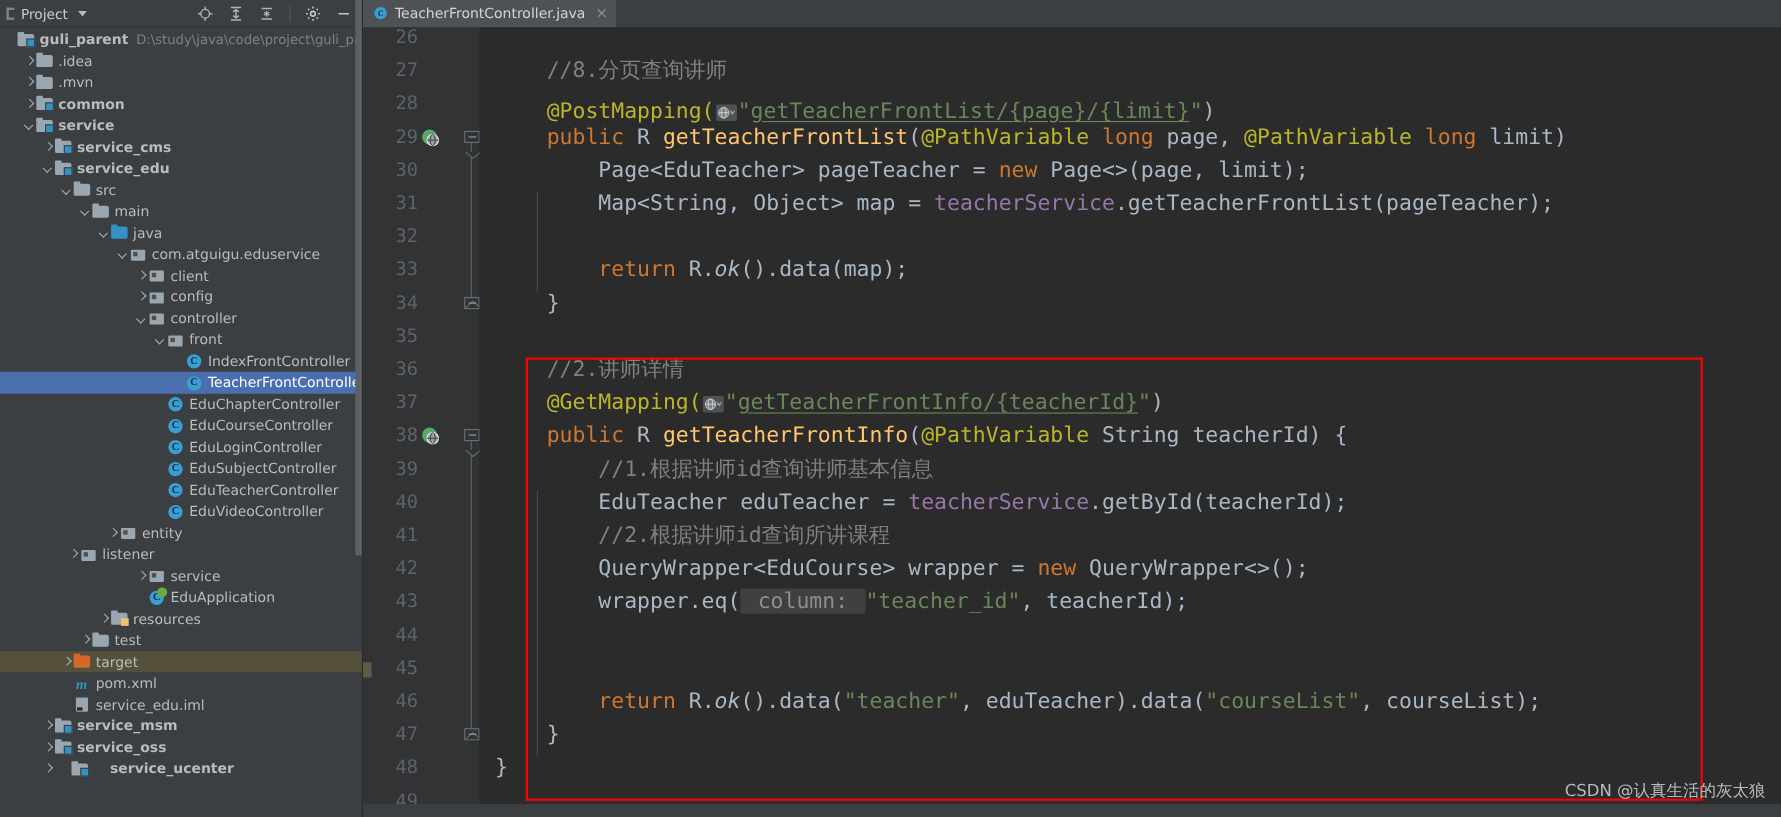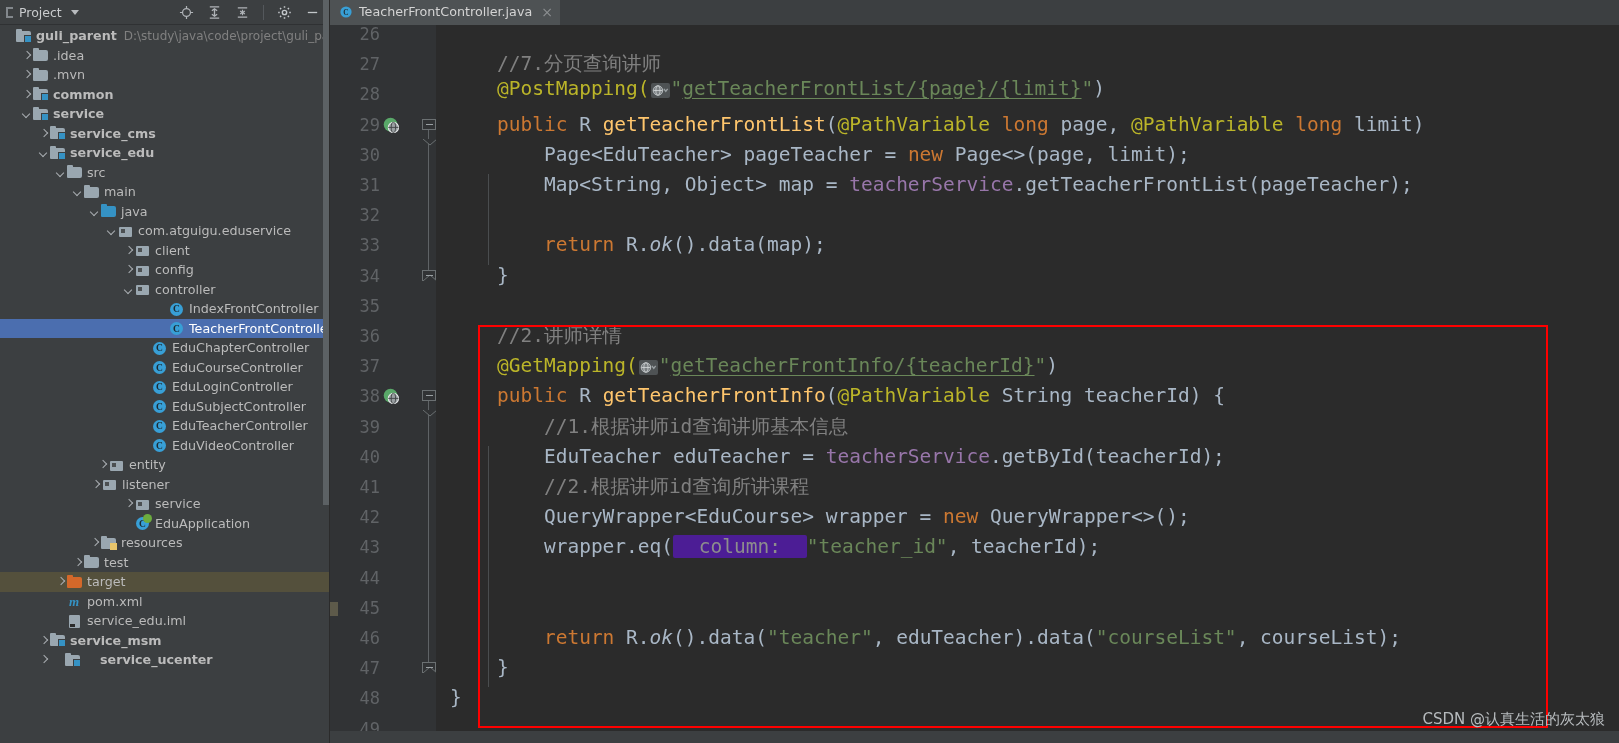--- a/index.html
+++ b/index.html
@@ -175,22 +175,22 @@
   .t-ann   { color:#bbb529; }
   .t-kw    { color:#cc7832; }
   .t-str   { color:#6a8759; }
   .t-str-u { color:#6a8759; text-decoration: underline; text-underline-offset: 3px; }
   .t-def   { color:#ffc66d; }
   .t-txt   { color:#a9b7c6; }
   .t-fld   { color:#9876aa; }
   .t-it    { color:#a9b7c6; font-style: italic; }
 
   .param-hint {
-    background:#4c1d95; color:#8d8d8d;
-    border-radius:2px; padding:0 14px;
+    background:#404040; color:#8d8d8d;
+    border-radius:2px; padding:0 4px;
   }
   .web-ico {
     display:inline-flex; align-items:center; vertical-align:-3px;
     background:#4e5254; border-radius:2px; padding:0 1px; margin:0 1px;
   }
 
   .redbox {
     position: absolute;
     border: 2px solid #ff0000;
     pointer-events: none;
@@ -342,20 +342,27 @@
           </span>
           <span class="lbl">config</span>
         </div>
         <div class="row" style="padding-left: 123px;">
           <span class="arrow down"></span>
           <span class="icn">
             <span class="f-pkg"></span>
           </span>
           <span class="lbl">controller</span>
         </div>
+        <div class="row" style="padding-left: 140px;">
+          <span class="arrow down"></span>
+          <span class="icn">
+            <span class="f-pkg"></span>
+          </span>
+          <span class="lbl">front</span>
+        </div>
         <div class="row" style="padding-left: 157px;">
           <span class="arrow"></span>
           <span class="icn">
             <span class="c-class">C</span>
           </span>
           <span class="lbl">IndexFrontController</span>
         </div>
         <div class="row sel" style="padding-left: 157px;">
           <span class="arrow"></span>
           <span class="icn">
@@ -405,21 +412,21 @@
           </span>
           <span class="lbl">EduVideoController</span>
         </div>
         <div class="row" style="padding-left: 97px;">
           <span class="arrow right"></span>
           <span class="icn">
             <span class="f-pkg"></span>
           </span>
           <span class="lbl">entity</span>
         </div>
-        <div class="row" style="padding-left: 90px; align-items: center;">
+        <div class="row" style="padding-left: 61px; align-items: center;">
           <span class="arrow right"></span>
           <span class="icn">
             <span class="f-pkg"></span>
           </span>
           <span class="lbl">listener</span>
         </div>
         <div class="row" style="padding-left: 123px;">
           <span class="arrow right"></span>
           <span class="icn">
             <span class="f-pkg"></span>
@@ -467,20 +474,27 @@
             <span class="iml-icon"></span>
           </span>
           <span class="lbl">service_edu.iml</span>
         </div>
         <div class="row" style="padding-left: 38px;">
           <span class="arrow right"></span>
           <span class="icn">
             <span class="f-grey f-mod"></span>
           </span>
           <span class="lbl bold">service_msm</span>
+        </div>
+        <div class="row" style="padding-left: 38px;">
+          <span class="arrow right"></span>
+          <span class="icn">
+            <span class="f-grey f-mod"></span>
+          </span>
+          <span class="lbl bold">service_oss</span>
         </div>
         <div class="row" style="padding-left: 38px; gap: 15px;">
           <span class="arrow right"></span>
           <span class="icn">
             <span class="f-grey f-mod"></span>
           </span>
           <span class="lbl bold">service_ucenter</span>
         </div>
       </div>
 
@@ -566,22 +580,22 @@
             </div>
             <div class="fold-bot" style="top: 637.2px;">
               <span style="position:absolute;left:0;top:-6px"><svg width="14" height="7" viewBox="0 0 14 7">
                   <path d="M0 7 L7 1 L14 7" fill="#313335" stroke="#6b7072" stroke-width="1"></path>
                 </svg></span>
             </div>
           </div>
         </div>
       <div class="code" id="code">
           <div class="cl" style="top: -6px;"></div>
-          <div class="cl" style="top: 24.2px;"><span class="t-cmt">    //7.分页查询讲师</span></div>
-          <div class="cl" style="top: 49px;"><span class="t-ann">    @PostMapping(</span><span class="web-ico"><svg width="17" height="15" viewBox="0 0 20 16">
+          <div class="cl" style="top: 24.2px;"><span class="t-cmt">    //8.分页查询讲师</span></div>
+          <div class="cl" style="top: 61px;"><span class="t-ann">    @PostMapping(</span><span class="web-ico"><svg width="17" height="15" viewBox="0 0 20 16">
                 <circle cx="7" cy="8" r="5.6" fill="#7a7f82" stroke="#c2c6c9" stroke-width="1"></circle>
                 <ellipse cx="7" cy="8" rx="2.4" ry="5.6" fill="none" stroke="#d8dbdd" stroke-width=".9"></ellipse>
                 <path d="M1.6 8h10.8" stroke="#d8dbdd" stroke-width=".9"></path>
                 <path d="M14 6l2.2 3 2.2-3" fill="none" stroke="#9aa0a3" stroke-width="1.6"></path>
               </svg></span><span class="t-str">"</span><span class="t-str-u">getTeacherFrontList/{page}/{limit}</span><span class="t-str">"</span><span class="t-txt">)</span></div>
           <div class="cl" style="top: 84.6px;"><span class="t-kw">    public </span><span class="t-txt">R </span><span class="t-def">getTeacherFrontList</span><span class="t-txt">(</span><span class="t-ann">@PathVariable </span><span class="t-kw">long </span><span class="t-txt">page, </span><span class="t-ann">@PathVariable </span><span class="t-kw">long </span><span class="t-txt">limit)</span></div>
           <div class="cl" style="top: 114.8px;"><span class="t-txt">        Page&lt;EduTeacher&gt; pageTeacher = </span><span class="t-kw">new </span><span class="t-txt">Page&lt;&gt;(page, limit);</span></div>
           <div class="cl" style="top: 145px;"><span class="t-txt">        Map&lt;String, Object&gt; map = </span><span class="t-fld">teacherService</span><span class="t-txt">.getTeacherFrontList(pageTeacher);</span></div>
           <div class="cl" style="top: 175.2px;"></div>
           <div class="cl" style="top: 205.4px;"><span class="t-kw">        return </span><span class="t-txt">R.</span><span class="t-it">ok</span><span class="t-txt">().data(map);</span></div>

